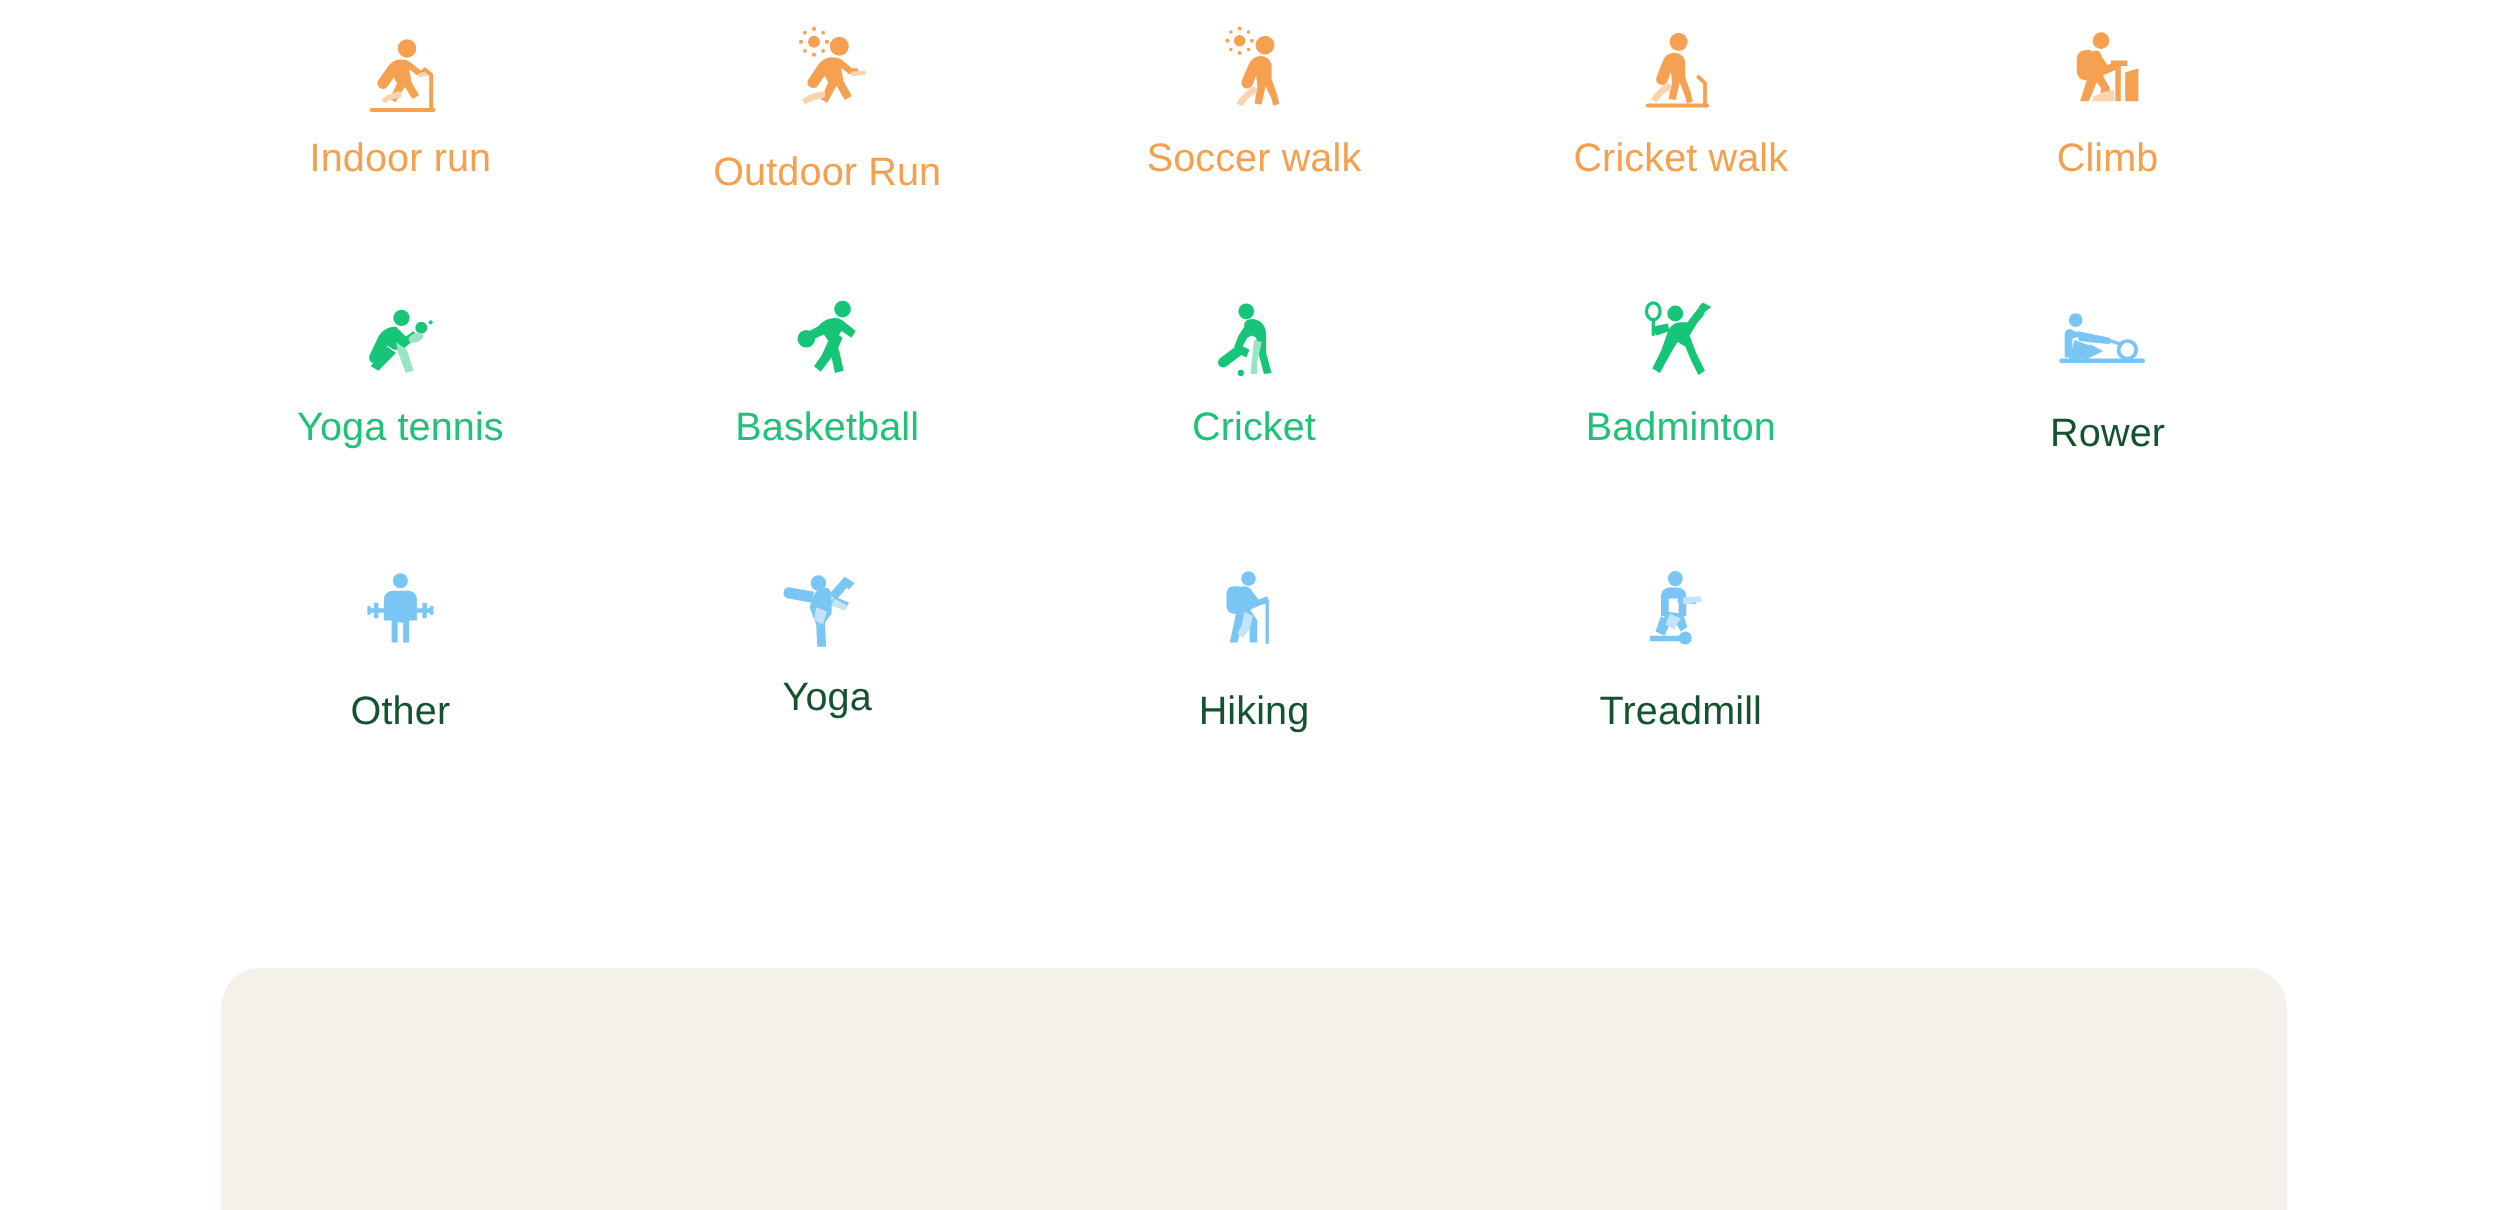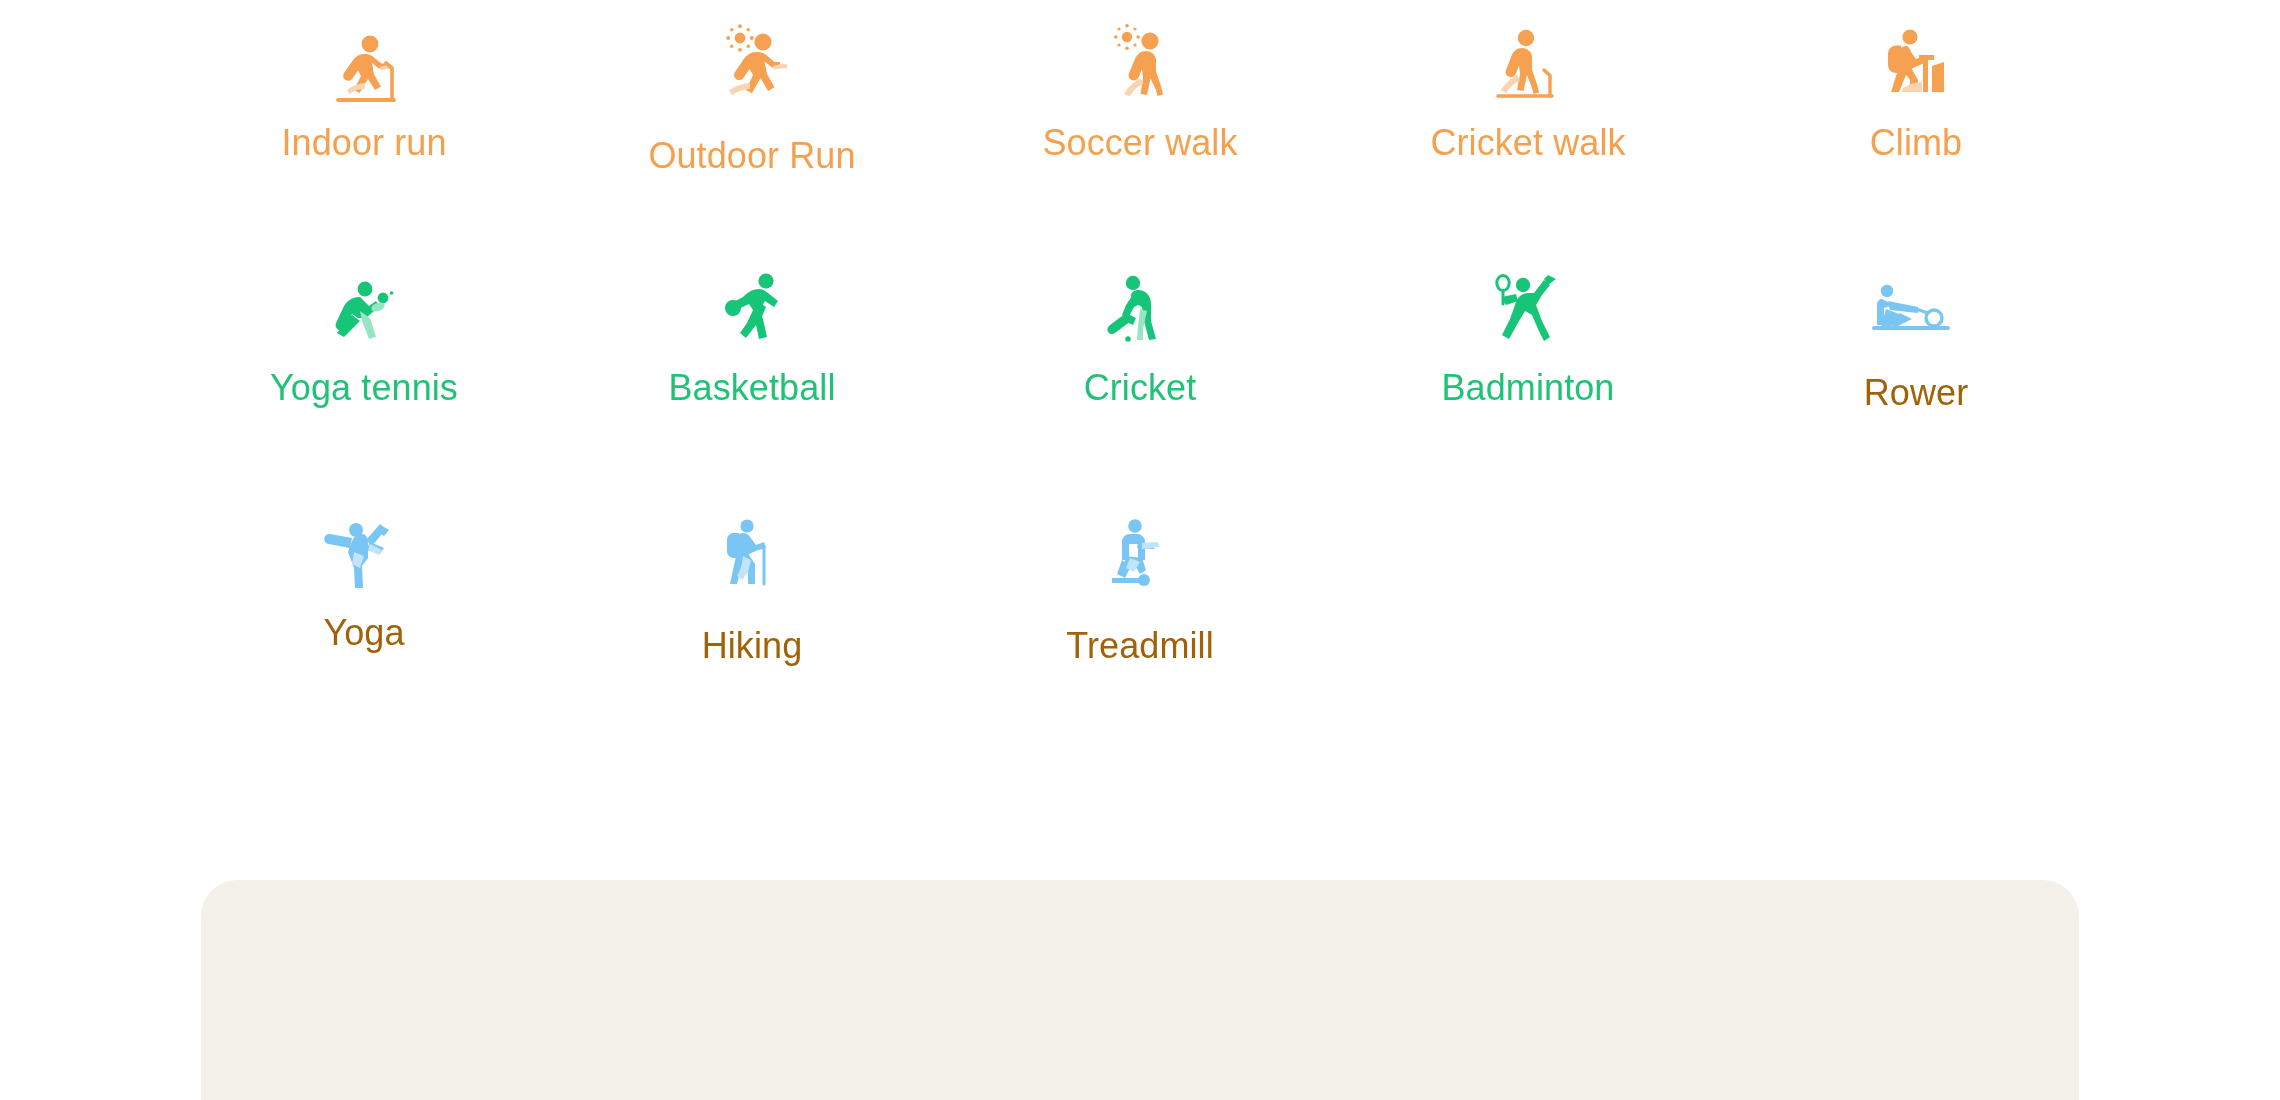--- a/index.html
+++ b/index.html
@@ -65,21 +65,21 @@
     font-size: 36px;
     line-height: 1.05;
     letter-spacing: 0.1px;
     white-space: nowrap;
     text-align: center;
   }
 
   
   .group-orange .activity-label { color: #F5A04E; }
   .group-green  .activity-label { color: #20C278; }
-  .group-blue   .activity-label { color: #a16207; text-align: right; }
+  .group-blue   .activity-label { color: #14532d; text-align: right; }
 
   .group-orange .fill-main   { fill: #F6A151; }
   .group-orange .fill-ghost  { fill: #FBD3AE; }
   .group-orange .stroke-main { stroke: #F6A151; }
 
   .group-green .fill-main   { fill: #17C578; }
   .group-green .fill-ghost  { fill: #97E5C3; }
   .group-green .stroke-main { stroke: #17C578; }
 
   .group-blue .fill-main   { fill: #79C5F4; }
@@ -262,20 +262,34 @@
           <path class="fill-main" d="M20 46 L36 52 L24 64 L15 64 Z"></path>
           <path class="fill-main" d="M34 50 L46 56 L30 64 L24 62 Z"></path>
           <path class="stroke-main" d="M50 46 L62 50" fill="none" stroke-width="3" stroke-linecap="round"></path>
           <circle class="stroke-main" cx="68" cy="55" r="8" fill="none" stroke-width="3.4"></circle>
           <path class="stroke-main" d="M8 65 L82 65" fill="none" stroke-width="4" stroke-linecap="round"></path>
         </svg>
       </span>
       <span class="activity-label">Rower</span>
     </div>
 
+    <div class="activity-cell group-blue nudge-down-1">
+      <span class="activity-icon">
+        <svg viewBox="0 0 100 100" aria-hidden="true">
+          <circle class="fill-main" cx="50" cy="20" r="6.8"></circle>
+          <path class="fill-main" d="M43 29 C38.5 29 35 32.5 35 37 L35 56 L42 56 L42 76 L47.5 76 L47.5 58 L52.5 58 L52.5 76 L58 76 L58 56 L65 56 L65 37 C65 32.5 61.5 29 57 29 Z"></path>
+          <path class="fill-main" d="M22 45 L78 45 L78 49 L22 49 Z"></path>
+          <path class="fill-main" d="M26 40 L30 40 L30 54 L26 54 Z"></path>
+          <path class="fill-main" d="M70 40 L74 40 L74 54 L70 54 Z"></path>
+          <path class="fill-main" d="M20 43 L23 43 L23 51 L20 51 Z"></path>
+          <path class="fill-main" d="M77 43 L80 43 L80 51 L77 51 Z"></path>
+        </svg>
+      </span>
+      <span class="activity-label">Other</span>
+    </div>
 
     <div class="activity-cell group-blue">
       <span class="activity-icon">
         <svg viewBox="0 0 100 100" aria-hidden="true">
           <circle class="fill-main" cx="42" cy="22" r="7"></circle>
           <path class="fill-main" d="M48 26 C43 26 40 29 38 33 L34 44 L40 60 L41 80 L49 80 L48 58 L54 50 L54 36 C54 30.5 52.5 26 48 26 Z"></path>
           <path class="fill-main" d="M38 30 L16 26 C13.2 25.6 10.7 27.5 10.3 30.3 C9.9 33 11.8 35.6 14.6 36 L36 40 Z"></path>
           <path class="fill-main" d="M52 32 L66 16 L72 21 L58 38 Z"></path>
           <path class="fill-main" d="M56 34 L70 40 L66 46 L52 42 Z"></path>
           <path class="fill-main" d="M68 18 L75 22 L70 28 L64 24 Z"></path>

